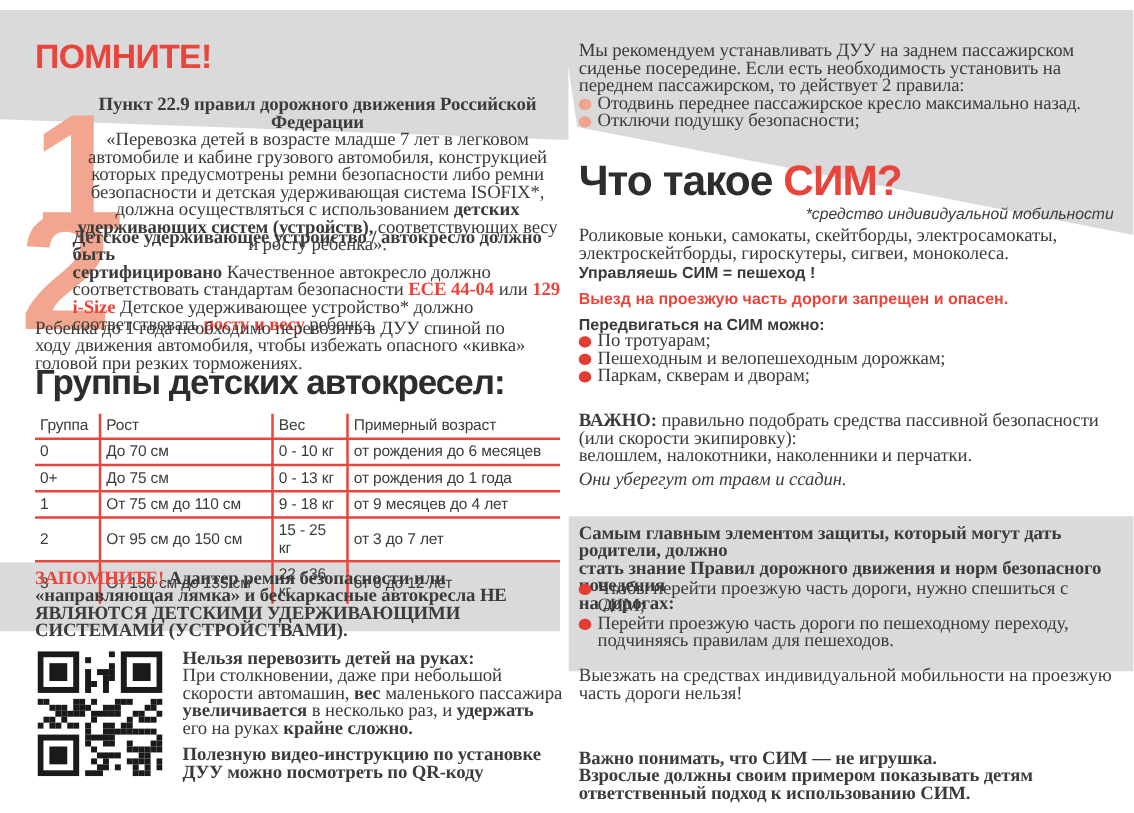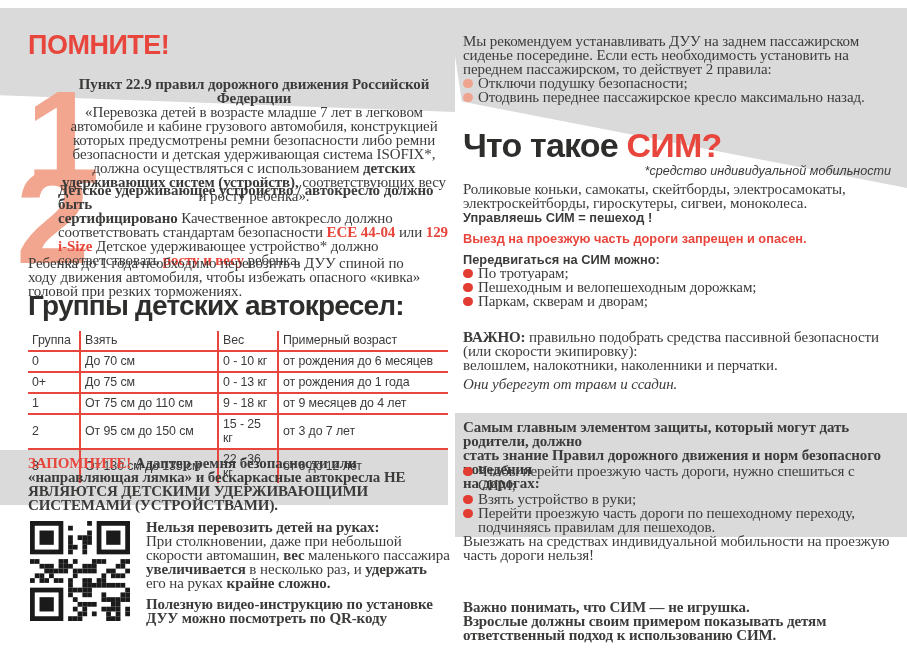--- a/index.html
+++ b/index.html
@@ -98,21 +98,21 @@
   <table class="abs z" id="car-table">
     <colgroup>
         <col style="width:52px">
         <col style="width:138px">
         <col style="width:60px">
         <col style="width:170px">
       </colgroup>
     <thead>
         <tr>
           <th>Группа</th>
-          <th>Взять</th>
+          <th>Рост</th>
           <th>Вес</th>
           <th>Примерный возраст</th>
         </tr>
       </thead>
       <tbody>
         <tr>
           <td>0</td>
           <td>До 70 см</td>
           <td>0 - 10 кг</td>
           <td>от рождения до 6 месяцев</td>
@@ -281,22 +281,22 @@
       </svg></div>
   <div class="abs z body" id="qr-text">
     <div class="b">Нельзя перевозить детей на руках:</div>
     <div><span>При столкновении, даже при небольшой скорости автомашин, </span><span class="b">вес</span><span> маленького пассажира </span><span class="b">увеличивается</span><span> в несколько раз, и </span><span class="b">удержать</span><span> его на руках </span><span class="b">крайне сложно.</span></div>
   </div>
   <p class="abs z body" id="qr-video">Полезную видео-инструкцию по установке ДУУ можно посмотреть по QR-коду</p>
 
   <div class="abs z body rcol" id="top-block">
     <p>Мы рекомендуем устанавливать ДУУ на заднем пассажирском сиденье посередине. Если есть необходимость установить на переднем пассажирском, то действует 2 правила:</p>
     <ul class="blist">
+        <li><span class="dotc dot-salmon"></span><span>Отодвинь переднее пассажирское кресло максимально назад.</span></li>
         <li><span class="dotc dot-salmon"></span><span>Отключи подушку безопасности;</span></li>
-        <li><span class="dotc dot-salmon"></span><span>Отодвинь переднее пассажирское кресло максимально назад.</span></li>
       </ul>
   </div>
 
   <h2 class="abs z" id="sim-title"><span>Что такое </span><span class="red">СИМ?</span></h2>
   <div class="abs z rcol" id="sim-sub">*средство индивидуальной мобильности</div>
   <p class="abs z body rcol" id="sim-devices">Роликовые коньки, самокаты, скейтборды, электросамокаты, электроскейтборды, гироскутеры, сигвеи, моноколеса.</p>
   <div class="abs z rcol" id="sim-rule">Управляешь СИМ = пешеход !</div>
   <div class="abs z rcol" id="sim-warning">Выезд на проезжую часть дороги запрещен и опасен.</div>
 
   <div class="abs z rcol" id="allowed-h">Передвигаться на СИМ можно:</div>
@@ -305,20 +305,19 @@
       <li><span class="dotc dot-red"></span><span>Пешеходным и велопешеходным дорожкам;</span></li>
       <li><span class="dotc dot-red"></span><span>Паркам, скверам и дворам;</span></li>
     </ul>
 
   <p class="abs z body rcol" id="important"><span class="b">ВАЖНО:</span><span> правильно подобрать средства пассивной безопасности</span><br><span>(или скорости экипировку):</span><br><span>велошлем, налокотники, наколенники и перчатки.</span></p>
   <p class="abs z body rcol" id="protect-note">Они уберегут от травм и ссадин.</p>
 
   <p class="abs z body rcol" id="rules-head"><span class="b">Самым главным элементом защиты, который могут дать родители, должно</span><br><span class="b">стать знание Правил дорожного движения и норм безопасного поведения</span><br><span class="b">на дорогах:</span></p>
   <ul class="abs z body rcol blist" id="rules-list">
       <li><span class="dotc dot-red"></span><span>Чтобы перейти проезжую часть дороги, нужно спешиться с СИМ;</span></li>
-      <li><span class="dotc dot-red"></span><span>Взять устройство в руки;</span></li>
       <li><span class="dotc dot-red"></span><span>Перейти проезжую часть дороги по пешеходному переходу, подчиняясь правилам для пешеходов.</span></li>
     </ul>
 
   <p class="abs z body rcol" id="no-road">Выезжать на средствах индивидуальной мобильности на проезжую часть дороги нельзя!</p>
   <p class="abs z body rcol" id="final"><span class="b">Важно понимать, что СИМ — не игрушка.</span><br><span class="b">Взрослые должны своим примером показывать детям ответственный подход к использованию СИМ.</span></p>
 
 </div>
 
 </body></html>

